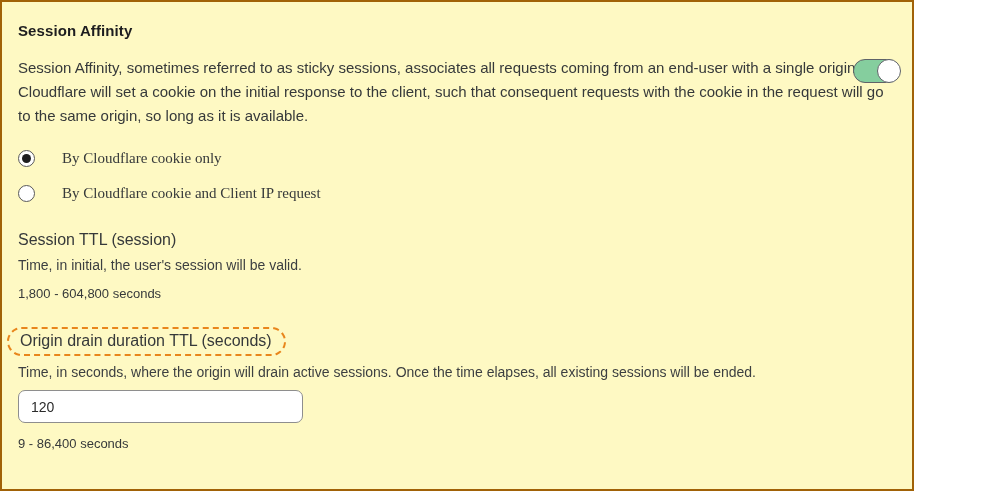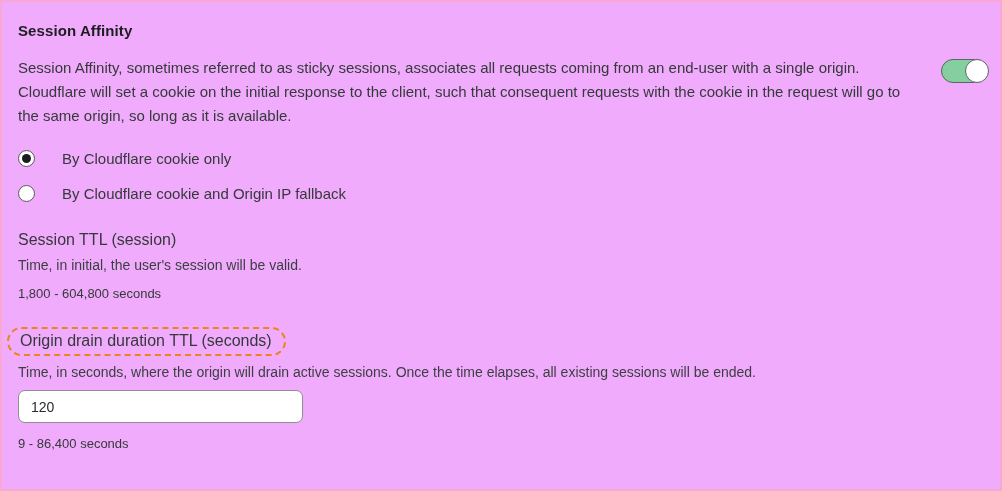--- a/index.html
+++ b/index.html
@@ -1,24 +1,24 @@
 <!DOCTYPE html>
 <html><head>
 <meta charset="utf-8">
 <style>
   * { box-sizing: border-box; margin: 0; padding: 0; }
   html, body { background: #ffffff; }
   body { font-family: "Liberation Sans", "DejaVu Sans", sans-serif; }
 
   .panel {
     position: relative;
-    width: 1002px;
+    width: 914px;
     height: 491px;
-    background: #f0abfc;
-    border: 2px solid #f9a8d4;
+    background: #fef9c3;
+    border: 2px solid #a16207;
     overflow: hidden;
   }
   .panel-inner {
     padding: 20px 16px 0 16px;
     position: relative;
   }
 
   .section-title {
     font-size: 15px;
     font-weight: 700;
@@ -80,20 +80,21 @@
   .radio-circle.selected .dot {
     width: 9px;
     height: 9px;
     border-radius: 50%;
     background: #1d1d1f;
   }
   .radio-label {
     margin-left: 27px;
     font-size: 15px;
     color: #36393a;
+    font-family: Liberation Serif, serif;
   }
 
   
   .field-label {
     font-size: 16px;
     color: #36393a;
   }
   .field-help {
     margin-top: 8px;
     font-size: 14px;
@@ -147,21 +148,21 @@
 
     <div class="radio-group">
       <div class="radio-row">
         <span class="radio-circle selected">
           <span class="dot"></span>
         </span>
         <span class="radio-label">By Cloudflare cookie only</span>
       </div>
       <div class="radio-row">
         <span class="radio-circle"></span>
-        <span class="radio-label">By Cloudflare cookie and Origin IP fallback</span>
+        <span class="radio-label">By Cloudflare cookie and Client IP request</span>
       </div>
     </div>
 
     <div class="session-ttl-section">
       <div class="field-label">Session TTL (session)</div>
       <div class="field-help">Time, in initial, the user's session will be valid.</div>
       <div class="range-hint">1,800 - 604,800 seconds</div>
     </div>
 
     <div class="origin-drain-section">

